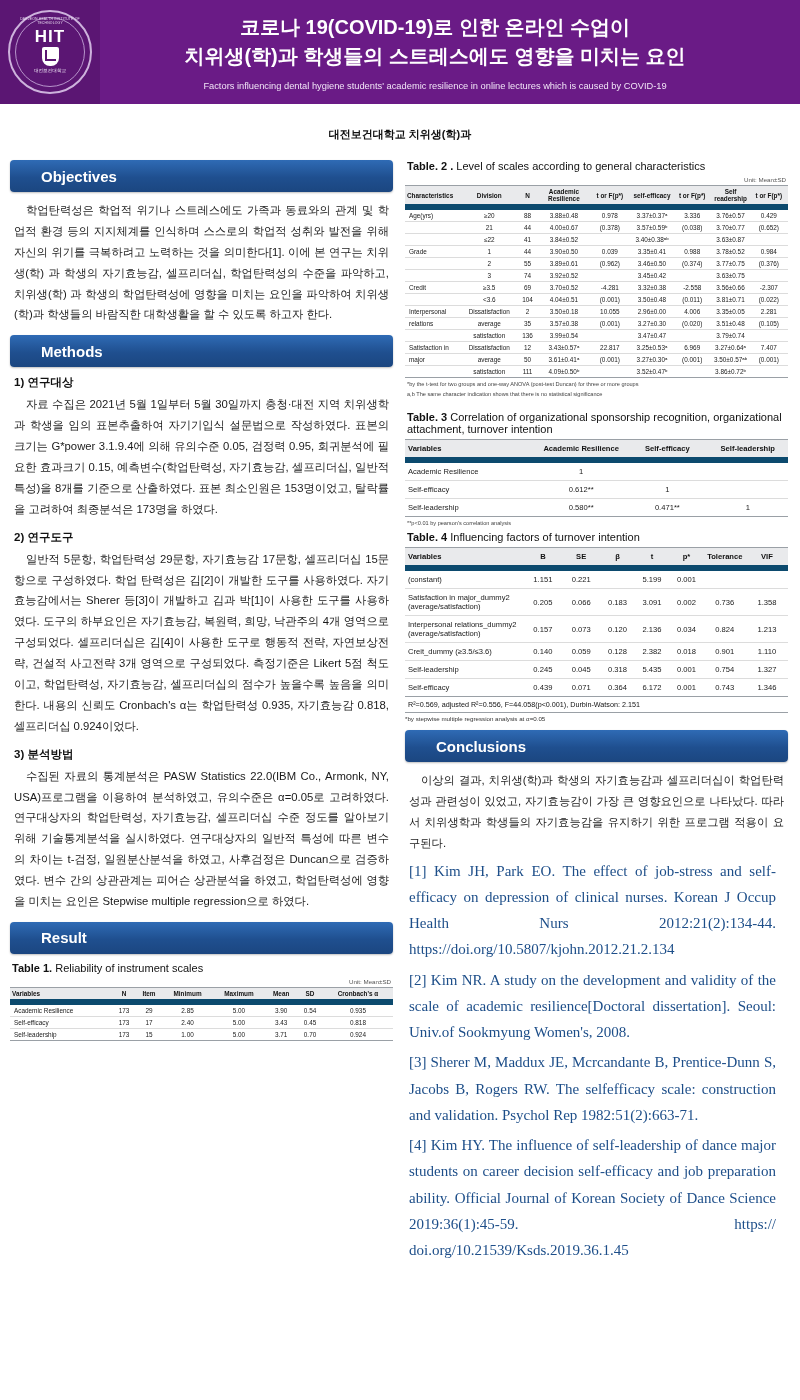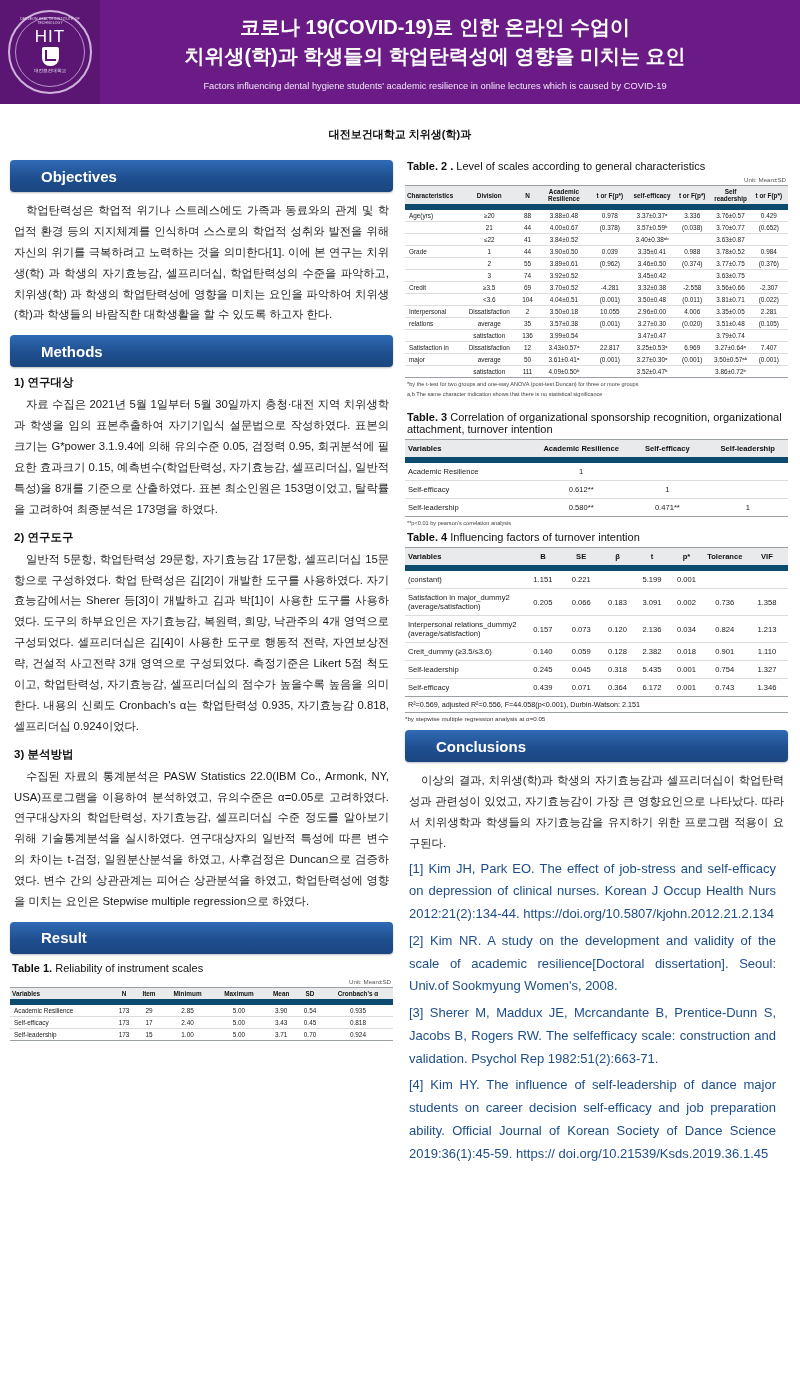--- a/index.html
+++ b/index.html
@@ -29,21 +29,21 @@
     background:#5b1673;
     border:2px solid #cdb2dc;
     position:relative;
     display:flex;flex-direction:column;align-items:center;justify-content:center;
     color:#fff;
   }
   .logo-circle .ring{
     position:absolute;inset:5px;border:1px solid #b794cb;border-radius:50%;
   }
   .logo-top{font-size:3.4px;letter-spacing:.2px;color:#e8dbf0;position:absolute;top:5px;width:100%;text-align:center;}
-  .logo-hit{font-size:17px;font-weight:normal;letter-spacing:1px;line-height:1;margin-top:-4px;}
+  .logo-hit{font-size:17px;font-weight:bold;letter-spacing:1px;line-height:1;margin-top:-4px;}
   .logo-shield{
     width:17px;height:19px;background:#fff;
     border-radius:2px 2px 8px 8px;margin-top:2px;
     position:relative;
   }
   .logo-shield:after{
     content:"";position:absolute;left:3px;top:3px;right:3px;bottom:5px;
     border-left:2px solid #5b1673;border-bottom:2px solid #5b1673;
   }
   .logo-bottom{font-size:4.6px;color:#f0e6f6;margin-top:2px;text-align:center;}
@@ -119,22 +119,23 @@
   .t3 th,.t3 td,.t4 th,.t4 td{padding:4px 3px;}
   .t3 td.lbl,.t4 td.lbl{text-align:left;}
   .foot-line{
     font-size:7.2px;color:#111;padding:3px 3px;border-bottom:1px solid #9aa0a6;
     background:#fff;
   }
   .foot-note{font-size:6.2px;color:#333;margin-top:2px;}
 
   
   .ref-list{
-    font-size:13px;line-height:1.75;text-align:justify;color:#1d4e89;
+    font-size:15px;line-height:1.75;text-align:justify;color:#1d4e89;
     margin:4px 12px 0 4px;
+    font-family:Liberation Serif, serif;
   }
   .ref-list div{margin-bottom:4px;}
 
   .conc p{
     font-size:11.3px;line-height:1.85;text-align:justify;margin:4px 4px 0 4px;
     text-indent:12px;color:#1a1a1a;
   }
 </style>
 </head>
 <body>
@@ -145,21 +146,21 @@
       <div class="ring"></div>
       <div class="logo-top">DAEJEON HEALTH INSTITUTE OF TECHNOLOGY</div>
       <div class="logo-hit">HIT</div>
       <div class="logo-shield"></div>
       <div class="logo-bottom">대전보건대학교</div>
     </div>
   </div>
   <div class="header-text">
     <div class="title-ko">
       <div>코로나 19(COVID-19)로 인한 온라인 수업이</div>
-      <div>치위생(학)과 학생들의 학업탄력성에 영향을 미치는 요인</div>
+      <div>치위생(학)과 학생들의 스트레스에도 영향을 미치는 요인</div>
     </div>
     <div class="title-en">Factors influencing dental hygiene students' academic resilience in online lectures which is caused by COVID-19</div>
   </div>
 </div>
 
 <div class="authors">
   <div class="affil">대전보건대학교 치위생(학)과</div>
 </div>
 
 <div class="columns">

